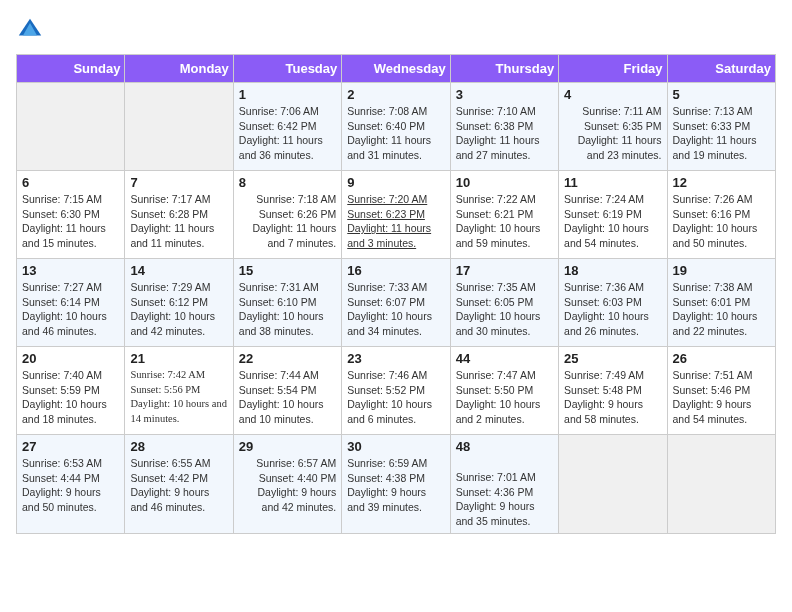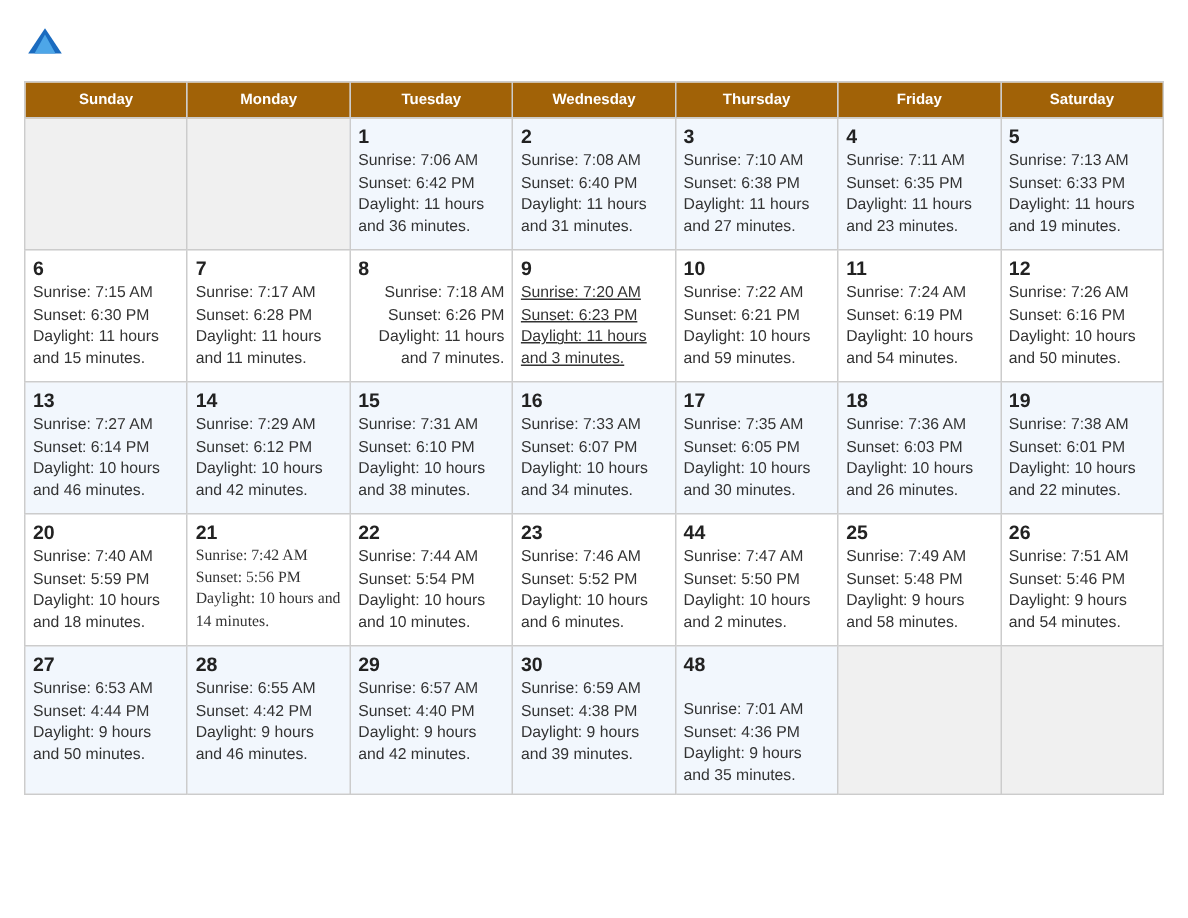--- a/index.html
+++ b/index.html
@@ -51,25 +51,25 @@
     .subtitle {
       font-size: 15px;
       color: #333;
     }
     .calendar {
       width: 100%;
       border-collapse: collapse;
       font-size: 11px;
     }
     .calendar thead th {
-      background-color: #a16207;
+      background-color: #8b5cf6;
       color: #fff;
       padding: 6px 4px;
-      text-align: center;
-      font-size: 10px;
+      text-align: right;
+      font-size: 13px;
       font-weight: bold;
       border: 1px solid #ccc;
     }
     .calendar tbody td {
       vertical-align: top;
       padding: 4px 5px;
       border: 1px solid #ccc;
       width: 108px;
       min-height: 80px;
       height: 88px;
@@ -151,21 +151,21 @@
 Daylight: 11 hours and 31 minutes.</div>
         </td>
         <td>
           <span class="day-number">3</span>
           <div class="day-info" style="white-space: pre-line;">Sunrise: 7:10 AM
 Sunset: 6:38 PM
 Daylight: 11 hours and 27 minutes.</div>
         </td>
         <td>
           <span class="day-number">4</span>
-          <div class="day-info" style="white-space: pre-line;">Sunrise: 7:11 AM
+          <div class="day-info" style="white-space: pre-line; text-align: right;">Sunrise: 7:11 AM
 Sunset: 6:35 PM
 Daylight: 11 hours and 23 minutes.</div>
         </td>
         <td>
           <span class="day-number">5</span>
           <div class="day-info" style="white-space: pre-line;">Sunrise: 7:13 AM
 Sunset: 6:33 PM
 Daylight: 11 hours and 19 minutes.</div>
         </td>
       </tr>
@@ -309,21 +309,21 @@
 Daylight: 9 hours and 50 minutes.</div>
         </td>
         <td>
           <span class="day-number">28</span>
           <div class="day-info" style="white-space: pre-line;">Sunrise: 6:55 AM
 Sunset: 4:42 PM
 Daylight: 9 hours and 46 minutes.</div>
         </td>
         <td>
           <span class="day-number">29</span>
-          <div class="day-info" style="white-space: pre-line;">Sunrise: 6:57 AM
+          <div class="day-info" style="white-space: pre-line; text-align: right;">Sunrise: 6:57 AM
 Sunset: 4:40 PM
 Daylight: 9 hours and 42 minutes.</div>
         </td>
         <td>
           <span class="day-number">30</span>
           <div class="day-info" style="white-space: pre-line;">Sunrise: 6:59 AM
 Sunset: 4:38 PM
 Daylight: 9 hours and 39 minutes.</div>
         </td>
         <td>

